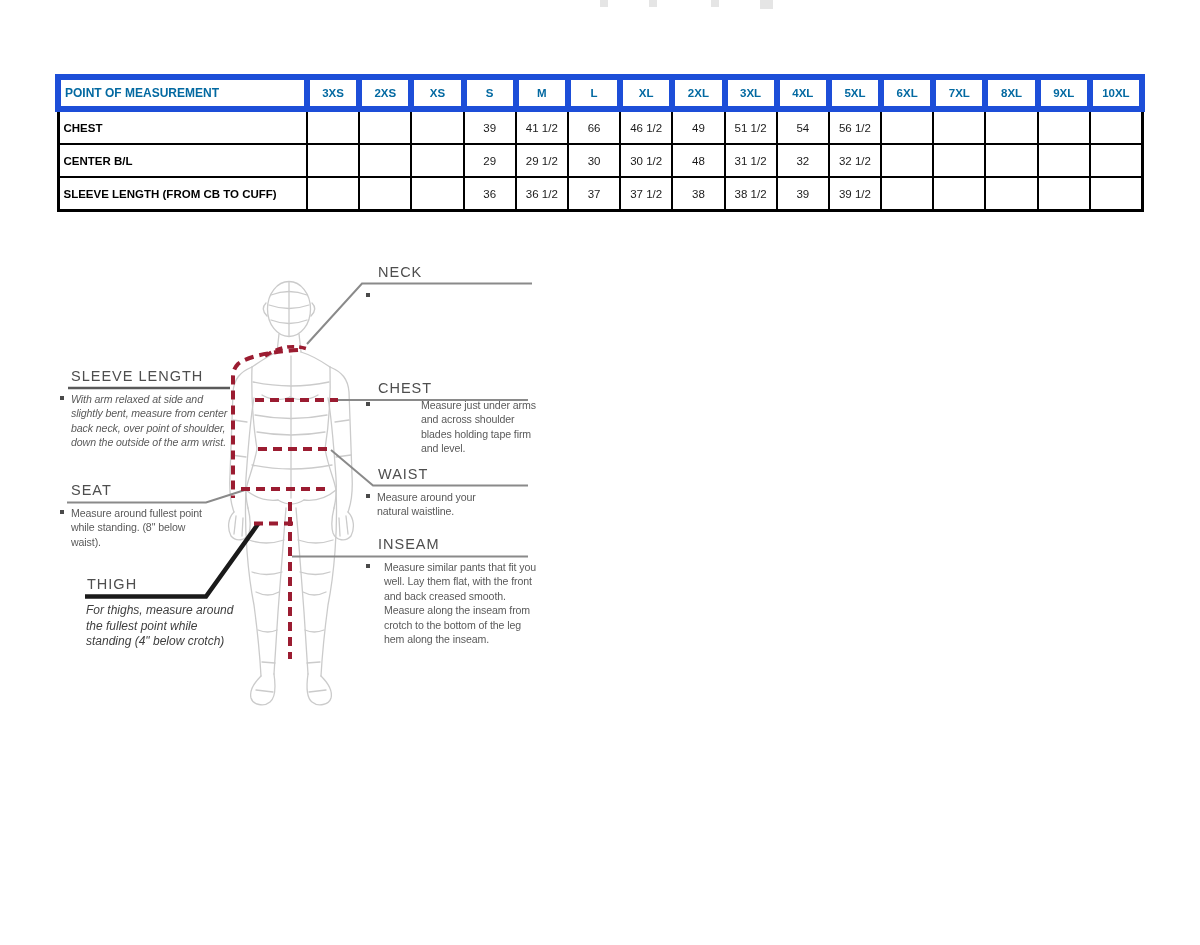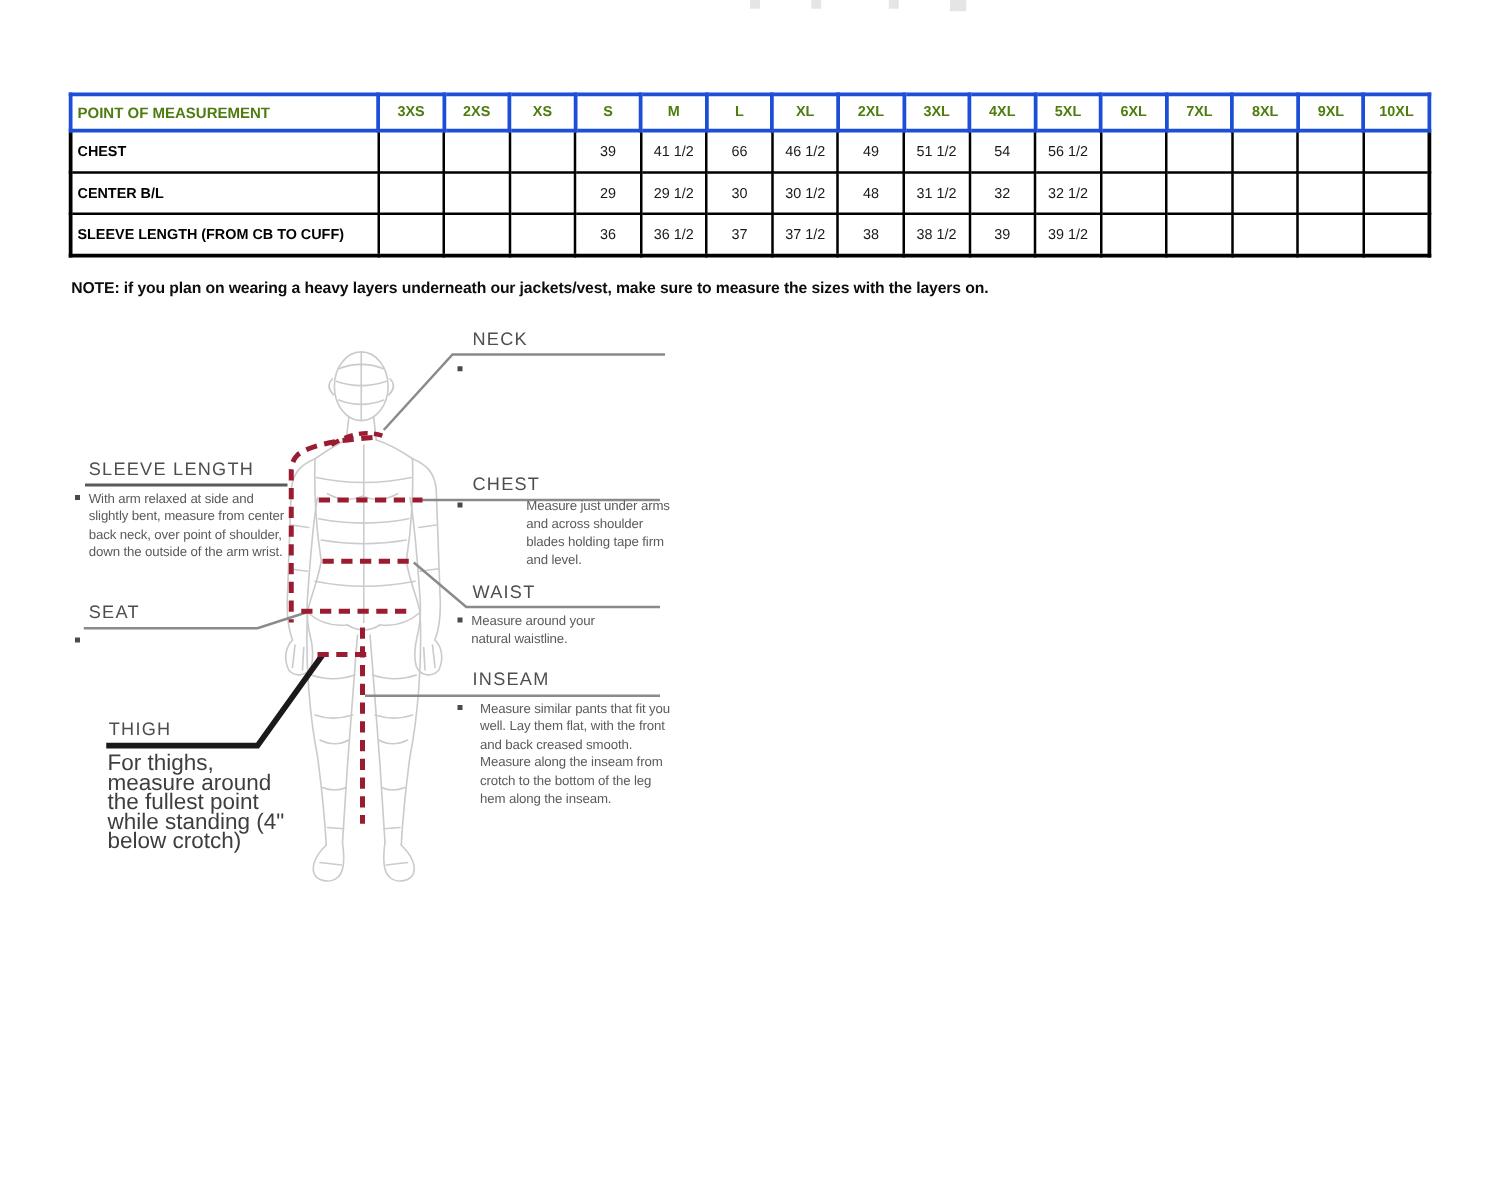--- a/index.html
+++ b/index.html
@@ -6,42 +6,42 @@
   #page{position:relative;width:1200px;height:945px;background:#ffffff;overflow:hidden;
         font-family:"Liberation Sans", sans-serif;}
 
   
   .frag{position:absolute;top:0;height:7px;background:#dedede;opacity:.8;}
 
   
   #size-table{position:absolute;left:55px;top:74px;width:1090px;
       border-collapse:collapse;table-layout:fixed;
       border:3px solid #000;}
-  #size-table th{border:3px solid #1d4ed8;height:26px;font-size:11.5px;font-weight:bold;
-      text-align:center;padding:0 2px;color:#4d7c0f;}
+  #size-table th{border:6px solid #1d4ed8;height:26px;font-size:11.5px;font-weight:bold;
+      text-align:center;padding:0 2px;color:#0369a1;}
   #size-table th.pom{text-align:left;padding-left:4px;font-size:12px;}
   #size-table td{border:2px solid #000;height:31px;font-size:11.5px;text-align:center;
       color:#1a1a1a;padding:0 1px;}
   #size-table td.rowlabel{text-align:left;font-weight:bold;font-size:11.5px;padding-left:4px;color:#000;}
 
   
   #note{position:absolute;left:57px;top:223px;font-size:12.6px;font-weight:bold;color:#0d0d0d;
       white-space:nowrap;letter-spacing:-0.1px;}
 
   
   #diagram-svg{position:absolute;left:0;top:0;width:1200px;height:945px;pointer-events:none;}
 
   
   .guide-head{position:absolute;font-size:14.5px;color:#4e4e4e;letter-spacing:1px;
       font-weight:normal;white-space:nowrap;}
   .guide-body{position:absolute;display:flex;align-items:flex-start;}
   .guide-body .bullet{width:4px;height:4px;background:#4a4a4a;margin:4px 7px 0 0;flex:0 0 auto;}
   .guide-body .txt{font-size:10.6px;line-height:14.4px;color:#5a5a5a;letter-spacing:-0.1px;}
 
-  #thigh-body .txt{font-size:18px;line-height:15.5px;color:#3e3e3e;letter-spacing:0;}
+  #thigh-body .txt{font-size:12px;line-height:15.5px;color:#3e3e3e;letter-spacing:0;font-style:italic;}
 </style>
 </head>
 <body>
 
 <div id="page">
 
   <div>
     <span class="frag" style="left:600px;width:8px;"></span>
     <span class="frag" style="left:649px;width:8px;"></span>
     <span class="frag" style="left:711px;width:8px;"></span>
@@ -124,21 +124,20 @@
           <td>39 1/2</td>
           <td></td>
           <td></td>
           <td></td>
           <td></td>
           <td></td>
         </tr>
       </tbody>
   </table>
 
-  <div id="note">NOTE: if you plan on wearing a heavy layers underneath our jackets/vest, make sure to measure the sizes with the layers on.</div>
 
   <svg id="diagram-svg" viewBox="0 0 1200 945">
 
     <g stroke="#CBCBCB" stroke-width="1.3" fill="none" stroke-linecap="round">
 
       <ellipse cx="289" cy="309" rx="21.5" ry="27.5"></ellipse>
       <path d="M289,282 L289,336"></path>
       <path d="M269,305 Q289,312 309,305"></path>
       <path d="M271,320 Q289,327 307,320"></path>
       <path d="M271,295 Q289,288 307,295"></path>
@@ -224,40 +223,41 @@
       <path d="M290,502 L290,659"></path>
     </g>
   </svg>
 
   <div class="guide-head" style="left:378px;top:264px;">NECK</div>
   <div class="guide-body" style="left:366px;top:289px;width:172px;">
     <span class="bullet"></span>
   </div>
 
   <div class="guide-head" style="left:71px;top:368px;">SLEEVE LENGTH</div>
-  <div class="guide-body" style="left:60px;top:392px;width:178px;">
+  <div class="guide-body" style="left:60px;top:392px;width:178px;font-style:italic;">
     <span class="bullet"></span>
     <span class="txt" style="width:160px;">With arm relaxed at side and slightly bent, measure from center back neck, over point of shoulder, down the outside of the arm wrist.</span>
   </div>
 
   <div class="guide-head" style="left:378px;top:380px;">CHEST</div>
   <div class="guide-body" style="left:366px;top:398px;width:176px;gap:44px;">
     <span class="bullet"></span>
     <span class="txt" style="width:158px;">Measure just under arms and across shoulder blades holding tape firm and level.</span>
   </div>
 
   <div class="guide-head" style="left:378px;top:466px;">WAIST</div>
   <div class="guide-body" style="left:366px;top:490px;width:150px;">
     <span class="bullet"></span>
     <span class="txt" style="width:132px;">Measure around your natural waistline.</span>
   </div>
 
   <div class="guide-head" style="left:71px;top:482px;">SEAT</div>
   <div class="guide-body" style="left:60px;top:506px;width:160px;">
     <span class="bullet"></span>
+    <span class="txt" style="width:142px;">Measure around fullest point while standing. (8" below waist).</span>
   </div>
 
   <div class="guide-head" style="left:378px;top:536px;">INSEAM</div>
   <div class="guide-body" style="left:366px;top:560px;width:176px;justify-content:space-between;">
     <span class="bullet"></span>
     <span class="txt" style="width:158px;">Measure similar pants that fit you well. Lay them flat, with the front and back creased smooth. Measure along the inseam from crotch to the bottom of the leg hem along the inseam.</span>
   </div>
 
   <div class="guide-head" style="left:87px;top:576px;">THIGH</div>
   <div class="guide-body" id="thigh-body" style="left:86px;top:603px;width:160px;">

